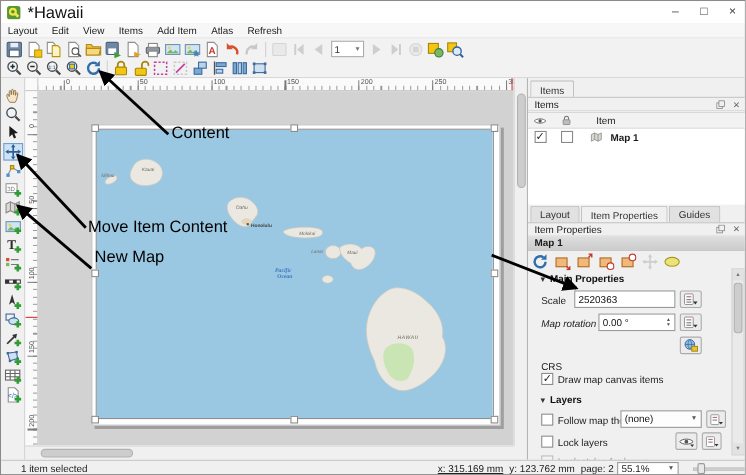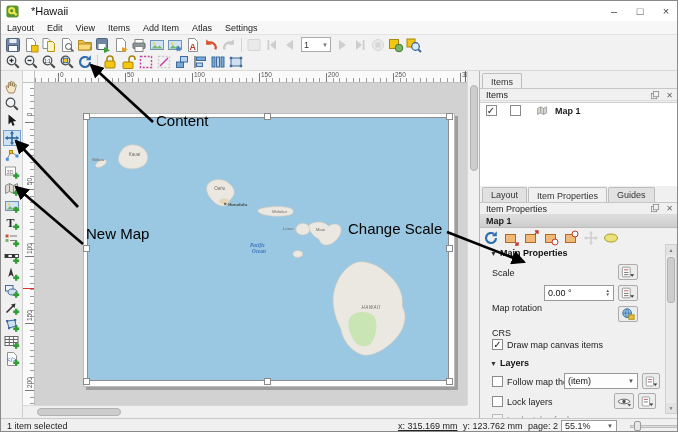--- a/index.html
+++ b/index.html
@@ -3,21 +3,21 @@
 <meta charset="utf-8">
 <style>
   html,body{margin:0;padding:0;background:#fff;}
   *{box-sizing:border-box;}
   #win{position:relative;width:678px;height:432px;border:1px solid #8a8a8a;
        font-family:"Liberation Sans",sans-serif;font-size:9px;color:#1a1a1a;
        background:#f0f0f0;overflow:hidden;}
   .abs{position:absolute;}
   
   #titlebar{left:0;top:0;width:678px;height:20px;background:#fff;display:flex;align-items:center;}
-  #title{margin-left:12px;font-size:11px;color:#111;}
+  #title{margin-left:6px;font-size:15px;color:#111;}
   .wbtn{width:26px;height:20px;display:flex;align-items:center;justify-content:center;color:#444;font-size:11px;}
   #winbtns{position:absolute;right:0;top:0;display:flex;}
   
   #menubar{left:0;top:20px;width:678px;height:14px;background:#f7f7f7;display:flex;align-items:center;
            border-bottom:1px solid #e3e3e3;padding-left:6px;gap:13px;}
   .menu-item{color:#222;}
   
   #tb1{left:0;top:34px;width:678px;height:19px;display:flex;align-items:center;padding-left:3px;background:#f2f2f2;}
   #tb2{left:0;top:53px;width:678px;height:17px;display:flex;align-items:center;padding-left:3px;background:#f2f2f2;border-bottom:1px solid #d8d8d8;}
   .ti{width:18px;height:17px;display:flex;align-items:center;justify-content:center;flex:0 0 auto;}
@@ -124,21 +124,21 @@
     </div>
   </div>
 
   <div class="abs" id="menubar">
       <span class="menu-item">Layout</span>
       <span class="menu-item">Edit</span>
       <span class="menu-item">View</span>
       <span class="menu-item">Items</span>
       <span class="menu-item">Add Item</span>
       <span class="menu-item">Atlas</span>
-      <span class="menu-item">Settings</span>
+      <span class="menu-item">Refresh</span>
     </div>
 
   <div class="abs" id="tb1">
       <span class="ti">
         <svg width="16" height="16" viewBox="0 0 16 16">
           <rect x="1.5" y="1.5" width="13" height="13" rx="1" fill="#6f87a3" stroke="#4f637a"></rect>
           <rect x="4.5" y="2" width="7" height="4" fill="#e8eef5"></rect>
           <rect x="3.5" y="8.5" width="9" height="6" fill="#fff" stroke="#4f637a"></rect>
         </svg>
       </span>
@@ -585,20 +585,35 @@
         <span class="dockbtn">
           <svg width="9" height="9" viewBox="0 0 14 14">
               <rect x="1" y="4" width="8" height="8" fill="none" stroke="#777"></rect>
               <rect x="4" y="1" width="8" height="8" fill="#f0f0f0" stroke="#777"></rect>
             </svg>
         </span>
         <span class="dockbtn">✕</span>
       </span>
     </div>
     <div id="items-table">
+      <div id="items-cols">
+        <span style="width:22px;display:flex;justify-content:center;">
+          <svg width="12" height="10" viewBox="0 0 16 12">
+              <path d="M1 6 C4 2.5 12 2.5 15 6 C12 9.5 4 9.5 1 6z" fill="#fff" stroke="#555"></path>
+              <circle cx="8" cy="6" r="2" fill="#555"></circle>
+            </svg>
+        </span>
+        <span style="width:26px;display:flex;justify-content:center;">
+          <svg width="10" height="11" viewBox="0 0 16 16">
+              <rect x="3" y="7" width="10" height="7" rx="1" fill="#bdbdbd" stroke="#777"></rect>
+              <path d="M5 7 v-2 a3 3 0 0 1 6 0 v2" fill="none" stroke="#777" stroke-width="1.5"></path>
+            </svg>
+        </span>
+        <span style="margin-left:14px;">Item</span>
+      </div>
       <div id="items-row">
         <span style="width:22px;display:flex;justify-content:center;">
             <span class="cb checked"></span>
           </span>
         <span style="width:26px;display:flex;justify-content:center;">
             <span class="cb"></span>
           </span>
         <span style="margin-left:8px;display:flex;">
           <svg width="13" height="12" viewBox="0 0 16 16">
               <path d="M1.5 4.5 l4-2 4 2 4-2 v8 l-4 2 -4-2 -4 2z" fill="#dcd9d2" stroke="#8c8c8c"></path>
@@ -678,31 +693,34 @@
           <span class="ti">
             <svg width="16" height="16" viewBox="0 0 16 16">
               <ellipse cx="8" cy="8" rx="6.5" ry="4" fill="#ece27a" stroke="#a89a20"></ellipse>
             </svg>
           </span>
         </div>
 
       <div class="sechead" style="left:10px;top:62px;"><span class="tri">▼</span><span>Main Properties</span></div>
 
       <div class="flabel" style="left:12px;top:82px;">Scale</div>
+      <div class="field" style="left:42px;top:78px;width:92px;height:16px;">
+          <span>2520363</span>
+        </div>
       <div class="sbtn" style="left:138px;top:78px;">
         <svg width="14" height="14" viewBox="0 0 16 16">
             <rect x="1.5" y="2.5" width="9" height="11" rx="1" fill="#fdfdfd" stroke="#909090"></rect>
             <line x1="3.5" y1="5.5" x2="8.5" y2="5.5" stroke="#b05050"></line>
             <line x1="3.5" y1="8.5" x2="8.5" y2="8.5" stroke="#666"></line>
             <line x1="3.5" y1="11" x2="8.5" y2="11" stroke="#666"></line>
             <path d="M10.5 10.5 h4.5 l-2.25 3z" fill="#333"></path>
           </svg>
       </div>
 
-      <div class="flabel" style="left:12px;top:117px;">Map rotation</div>
+      <div class="flabel" style="left:12px;top:103px;font-style:italic;">Map rotation</div>
       <div class="field" style="left:64px;top:99px;width:70px;height:16px;">
         <span>0.00 °</span>
         <span class="spin-arrows">
             <span>▲</span>
             <span>▼</span>
           </span>
       </div>
       <div class="sbtn" style="left:138px;top:99px;">
         <svg width="14" height="14" viewBox="0 0 16 16">
             <rect x="1.5" y="2.5" width="9" height="11" rx="1" fill="#fdfdfd" stroke="#909090"></rect>
@@ -723,21 +741,21 @@
 
       <div class="flabel" style="left:12px;top:142px;">CRS</div>
       <span class="cb checked" style="position:absolute;left:12px;top:153px;"></span>
       <div class="flabel" style="left:27px;top:154px;">Draw map canvas items</div>
 
       <div class="sechead" style="left:10px;top:172px;"><span class="tri">▼</span><span>Layers</span></div>
 
       <span class="cb" style="position:absolute;left:12px;top:190px;"></span>
       <div class="flabel" style="left:27px;top:191px;">Follow map theme</div>
       <div class="combo" style="left:84px;top:187px;width:74px;height:16px;">
-        <span>(item)</span>
+        <span>(none)</span>
           <span class="car">▼</span>
       </div>
       <div class="sbtn" style="left:162px;top:187px;width:18px;">
         <svg width="13" height="13" viewBox="0 0 16 16">
             <rect x="1.5" y="2.5" width="9" height="11" rx="1" fill="#fdfdfd" stroke="#909090"></rect>
             <line x1="3.5" y1="5.5" x2="8.5" y2="5.5" stroke="#b05050"></line>
             <line x1="3.5" y1="8.5" x2="8.5" y2="8.5" stroke="#666"></line>
             <path d="M10.5 10.5 h4.5 l-2.25 3z" fill="#333"></path>
           </svg>
       </div>
@@ -765,21 +783,21 @@
 
       <div id="props-scroll">
         <span class="scar" style="top:0;">▲</span>
         <span class="scar" style="bottom:0;">▼</span>
         <div id="props-thumb"></div>
       </div>
     </div>
   </div>
 
   <div class="abs" id="statusbar">
-    <span style="margin-left:6px;">1 item selected</span>
+    <span style="margin-left:18px;">1 item selected</span>
     <span style="position:absolute;left:397px;text-decoration:underline;">x: 315.169 mm</span>
     <span style="position:absolute;left:462px;">y: 123.762 mm</span>
     <span style="position:absolute;left:527px;">page: 2</span>
     <div id="sb-zoom" style="position:absolute;left:560px;">
       <span>55.1%</span>
         <span class="car">▼</span>
     </div>
     <div id="sb-slider" style="position:absolute;left:621px;">
       <div class="track"></div>
         <div class="sthumb"></div>
@@ -791,15 +809,15 @@
           <marker id="ah" viewBox="0 0 10 10" refX="8.5" refY="5" markerWidth="5.5" markerHeight="5.5" orient="auto" markerUnits="strokeWidth">
             <path d="M0 0 L10 5 L0 10 z" fill="#000"></path>
           </marker>
         </defs>
         <line x1="152" y1="121" x2="90" y2="64" stroke="#000" stroke-width="2.6" marker-end="url(#ah)"></line>
         <line x1="77" y1="206" x2="15" y2="140" stroke="#000" stroke-width="2.6" marker-end="url(#ah)"></line>
         <line x1="82" y1="243" x2="15" y2="186" stroke="#000" stroke-width="2.6" marker-end="url(#ah)"></line>
         <line x1="446" y1="231" x2="523" y2="261" stroke="#000" stroke-width="2.6" marker-end="url(#ah)"></line>
       </svg></div>
 <div class="ann-label" style="left: 155px; top: 111px;">Content</div>
+    <div class="ann-label" style="left: 79px; top: 197px;">Move Item Content</div>
     <div class="ann-label" style="left: 85px; top: 224px;">New Map</div>
-    <div class="ann-label" style="left: 347px; top: 219px;">Change Scale</div>
   </div>
 
 </body></html>

